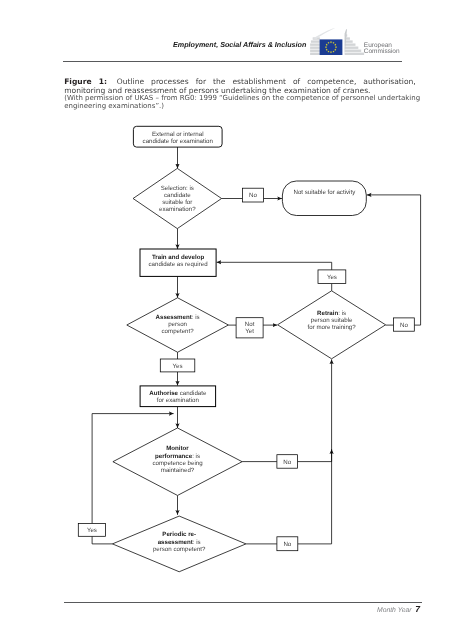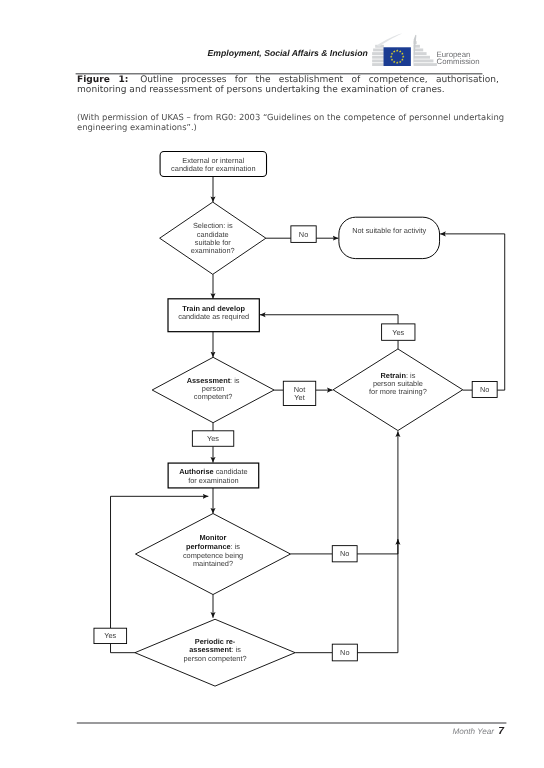--- a/index.html
+++ b/index.html
@@ -4,21 +4,21 @@
 <title>Figure 1 page</title>
 <style>
   html,body{margin:0;padding:0;background:#fff;}
   body{width:453px;height:640px;overflow:hidden;font-family:"Liberation Sans",sans-serif;color:#231f20;-webkit-font-smoothing:antialiased;text-rendering:geometricPrecision;}
   .page{position:relative;width:453px;height:504px;background:#fff;}
 
   .hdr-title{position:absolute;left:173px;top:39.8px;font-size:7.2px;font-weight:bold;font-style:italic;white-space:nowrap;color:#1a1a1a;}
   .eclogo{position:absolute;left:306px;top:26px;}
   .hdr-rule{position:absolute;left:62.6px;top:60.6px;width:339px;height:1px;background:#58595b;}
 
-  .cap{position:absolute;left:64.2px;top:61px;width:351.5px;font-family:"DejaVu Sans",sans-serif;font-size:7.55px;line-height:9.1px;text-align:justify;color:#3b3b3b;}
+  .cap{position:absolute;left:64.2px;top:77px;width:351.5px;font-family:"DejaVu Sans",sans-serif;font-size:7.55px;line-height:9.1px;text-align:justify;color:#3b3b3b;}
   .cap b{font-weight:bold;color:#231f20;}
   .cap .sp{display:inline-block;width:9.8px;}
   .cap2{position:absolute;left:64.2px;top:94.2px;width:357px;font-family:"DejaVu Sans",sans-serif;font-size:7px;line-height:8.1px;color:#4d4d4d;}
 
   .ftr-rule{position:absolute;left:64.3px;top:601.6px;width:357.7px;height:1px;background:#58595b;}
   .ftr-txt{position:absolute;left:377px;top:604.3px;font-size:6.8px;font-style:italic;color:#808285;white-space:nowrap;}
   .ftr-txt b{font-weight:bold;font-style:italic;color:#231f20;font-size:8.6px;}
   .ftr-txt .gap{display:inline-block;width:3.5px;}
 
   .flow{position:absolute;left:0;top:0;}
@@ -68,21 +68,21 @@
         </g>
       <text x="57.8" y="21.4" font-family="Liberation Sans, sans-serif" font-size="6.5" fill="#6d6e71">European</text>
       <text x="57.8" y="27.4" font-family="Liberation Sans, sans-serif" font-size="6.5" fill="#6d6e71">Commission</text>
     </svg>
   </div>
   <div class="hdr-rule"></div>
 
   <div class="cap">
     <b>Figure 1:</b><span class="sp"></span><span>Outline processes for the establishment of competence, authorisation, monitoring and reassessment of persons undertaking the examination of cranes.</span>
   </div>
-  <div class="cap2">(With permission of UKAS – from RG0: 2003 “Guidelines on the competence of personnel undertaking engineering examinations”.)</div>
+  <div class="cap2">(With permission of UKAS – from RG0: 1999 “Guidelines on the competence of personnel undertaking engineering examinations”.)</div>
 
   <div class="flow">
     <svg id="chart" width="453" height="640" viewBox="0 0 453 640" xmlns="http://www.w3.org/2000/svg">
       <defs>
         <marker id="ar" markerWidth="7" markerHeight="7" refX="4.7" refY="3.5" orient="auto" markerUnits="userSpaceOnUse">
           <path d="M0,1.4 L4.7,3.5 L0,5.6 L0.9,3.5 Z" fill="#141414"></path>
         </marker>
       </defs>
       <g id="edges">
           <path d="M177.5,147.1 L177.5,168.4" fill="none" stroke="#000" stroke-width="0.75" marker-end="url(#ar)"></path>

